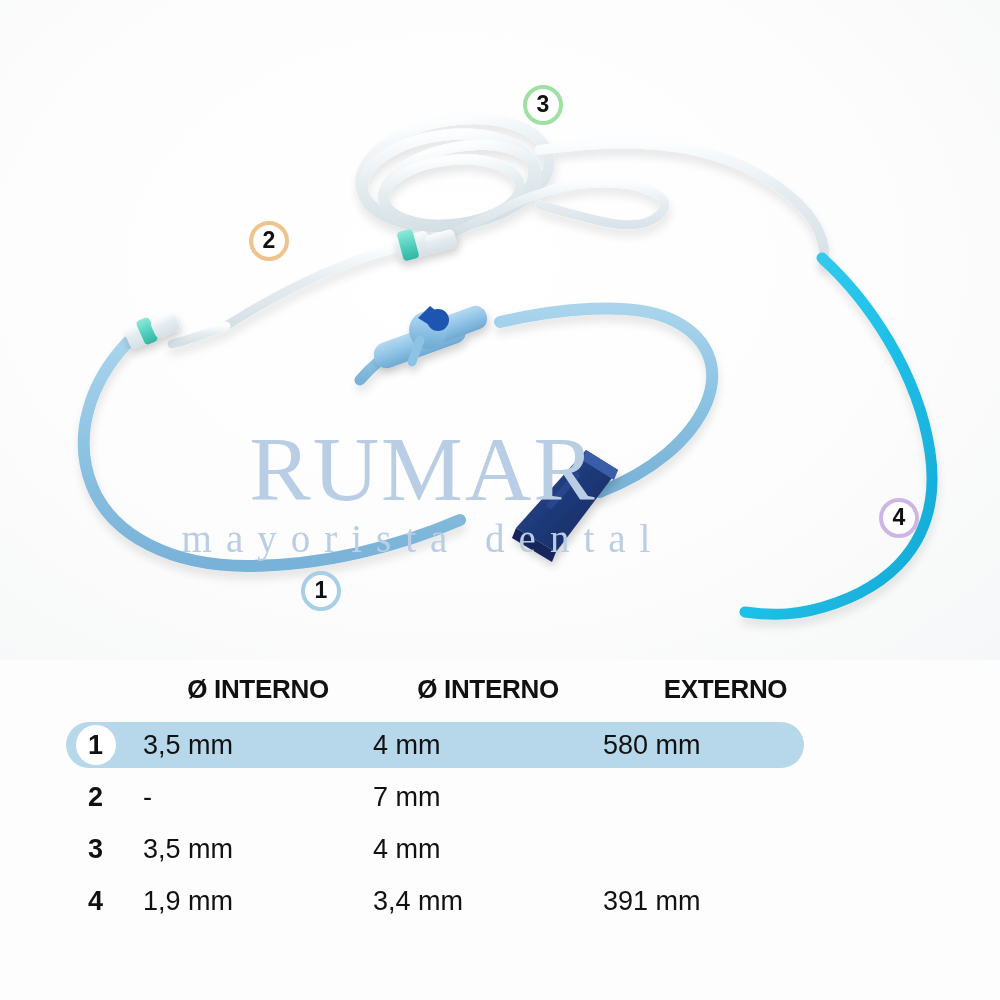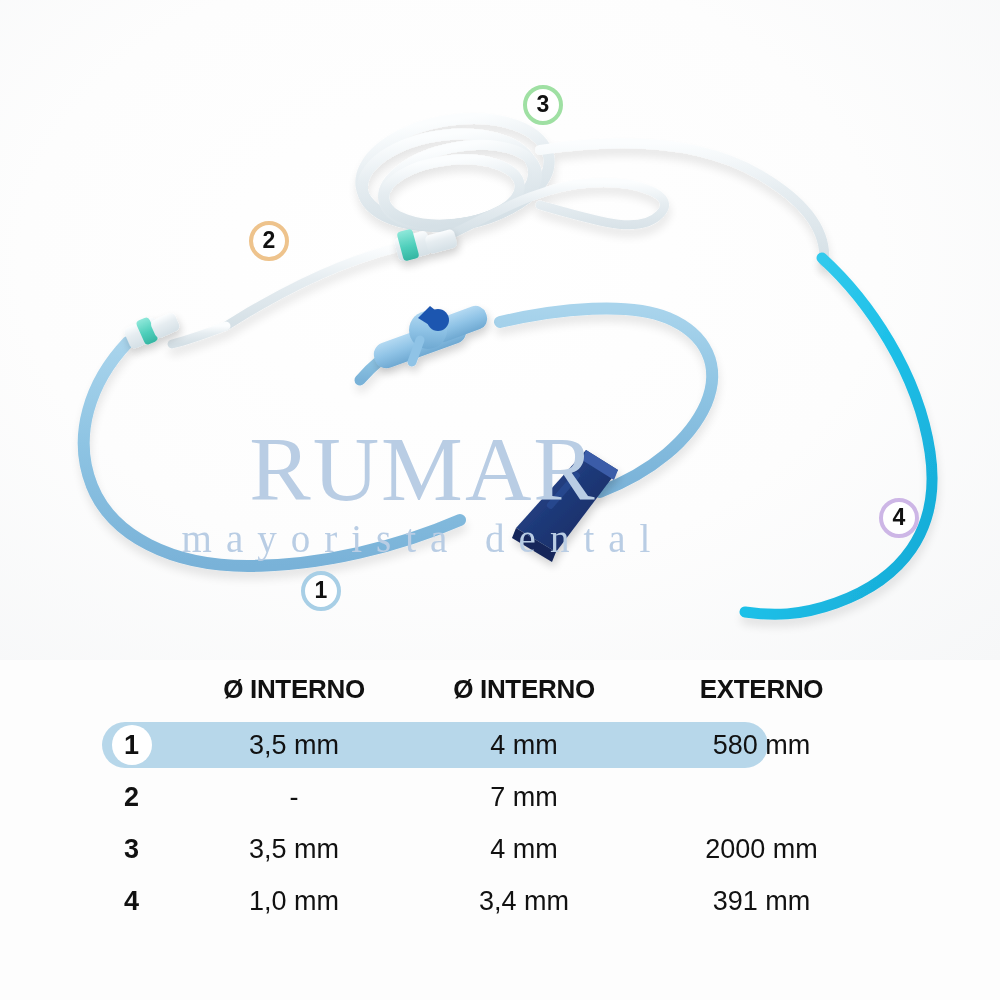--- a/index.html
+++ b/index.html
@@ -88,21 +88,21 @@
   #badge-3 { left: 523px; top: 85px;  border-color: #9fe0a3; }
   #badge-4 { left: 879px; top: 498px; border-color: #cdb6e6; }
 
   
   #spec-table {
     position: absolute;
     left: 0;
     top: 665px;
     width: 824px;
     height: 335px;
-    padding: 0 84px;
+    padding: 0 48px;
   }
 
   .srow {
     display: grid;
     grid-template-columns: 95px 230px 230px 245px;
     align-items: center;
     height: 52px;
     position: relative;
   }
 
@@ -126,21 +126,20 @@
     text-align: center;
     position: relative;
     z-index: 3;
   }
 
   .cell {
     font-family: "Liberation Sans", sans-serif;
     font-weight: 400;
     font-size: 27px;
     color: #111111;
-    text-align: center;
     white-space: nowrap;
     position: relative;
     z-index: 3;
   }
 
   
   .srow.highlight::before {
     content: "";
     position: absolute;
     left: 18px;
@@ -328,24 +327,23 @@
     <div class="srow">
       <div class="idx">2</div>
       <div class="cell">-</div>
       <div class="cell">7 mm</div>
     </div>
 
     <div class="srow">
       <div class="idx">3</div>
       <div class="cell">3,5 mm</div>
       <div class="cell">4 mm</div>
-      <div class="cell">2000 mm</div>
     </div>
 
     <div class="srow">
       <div class="idx">4</div>
-      <div class="cell">1,0 mm</div>
+      <div class="cell">1,9 mm</div>
       <div class="cell">3,4 mm</div>
       <div class="cell">391 mm</div>
     </div>
 
   </div>
 </div>
 
 </body></html>

